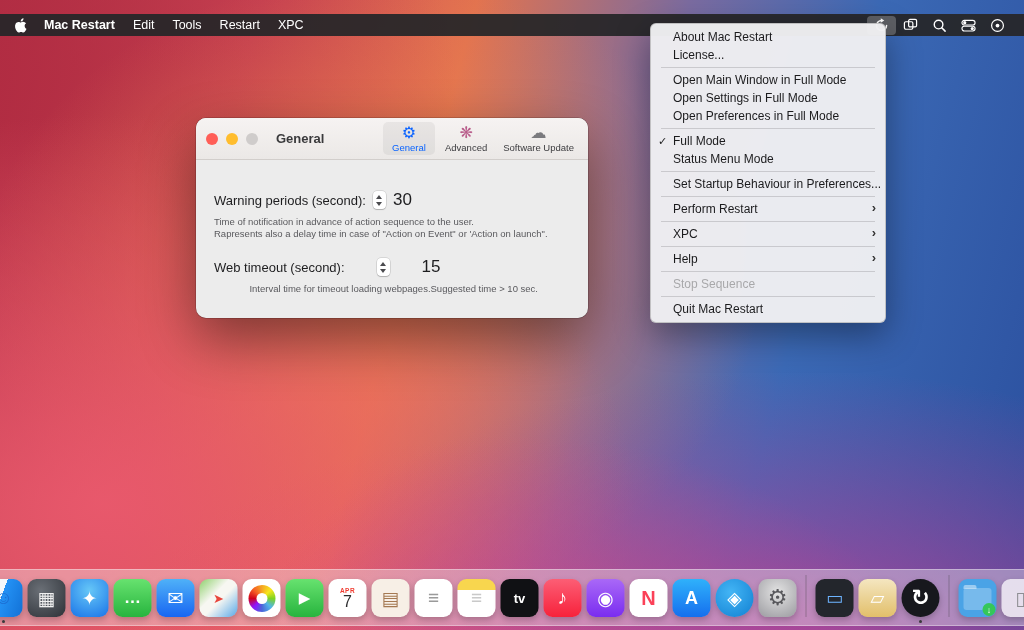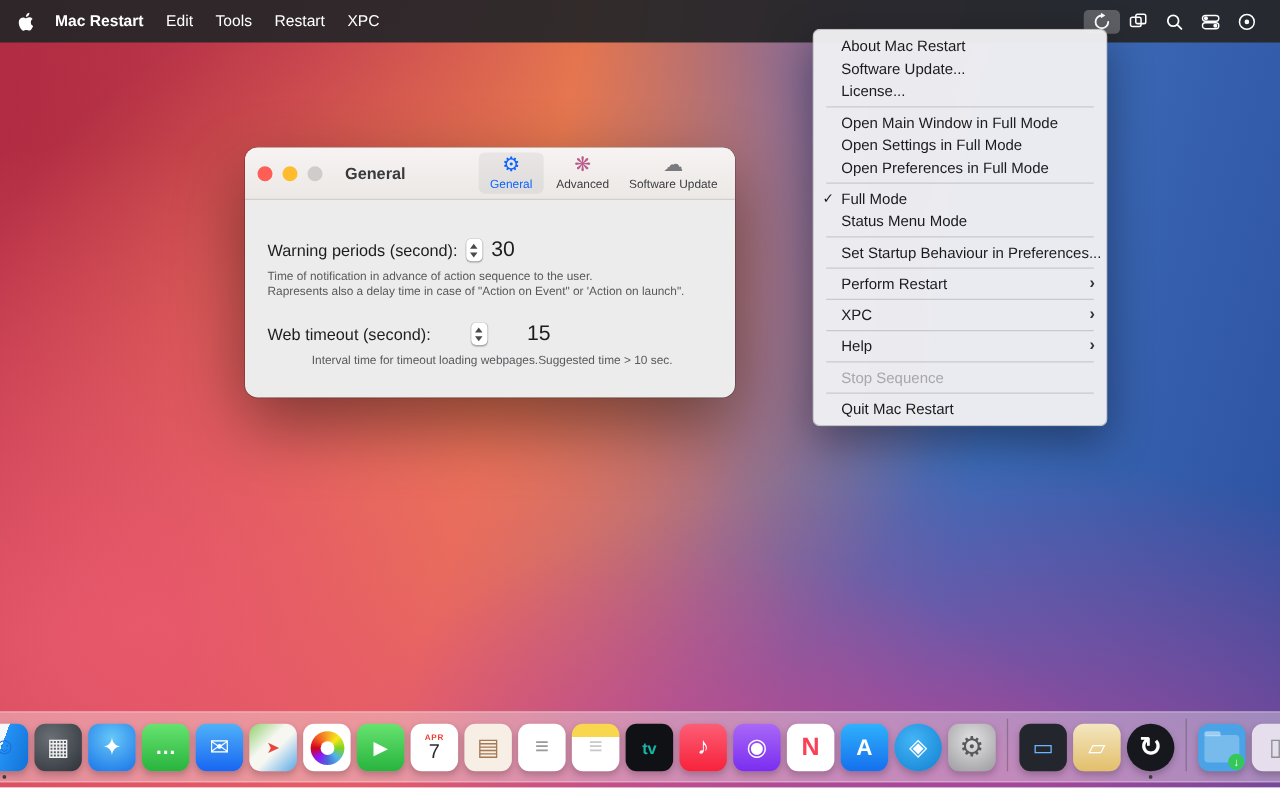--- a/index.html
+++ b/index.html
@@ -11,21 +11,21 @@
       radial-gradient(900px 500px at 78% 108%, rgba(186,64,150,0.95), rgba(186,64,150,0) 62%),
       radial-gradient(700px 450px at 50% 112%, rgba(233,78,120,0.85), rgba(233,78,120,0) 60%),
       radial-gradient(820px 600px at 10% 80%, rgba(235,90,110,0.9), rgba(235,90,110,0) 65%),
       radial-gradient(650px 520px at 36% 46%, rgba(238,130,80,0.8), rgba(238,130,80,0) 60%),
       radial-gradient(900px 700px at -8% 15%, rgba(176,42,64,0.95), rgba(176,42,64,0) 60%),
       linear-gradient(105deg, #b5344a 0%, #cf4a57 22%, #e2734f 40%, #7a6ba0 58%, #3b69b5 74%, #2b4f9e 100%);
   }
 
   
   .menubar {
-    position:absolute; top:0; left:0; right:0; height:34px;
+    position:absolute; top:14px; left:0; right:0; height:22px;
     background:rgba(38,38,40,0.94); color:#fff;
     display:flex; align-items:center; justify-content:space-between;
     padding:0 12px; font-size:12.5px; z-index:50;
   }
   .mb-left, .mb-right { display:flex; align-items:center; }
   .mb-item { padding:0 9px; white-space:nowrap; cursor:default; }
   .mb-item.bold { font-weight:bold; }
   .apple { display:flex; align-items:center; padding:0 8px 0 2px; }
   .apple svg { display:block; }
   .status-icon { display:flex; align-items:center; justify-content:center; padding:2px 7px; border-radius:4px; }
@@ -163,21 +163,20 @@
           <svg width="15" height="15" viewBox="0 0 16 16">
             <circle cx="8" cy="8" r="6.3" fill="none" stroke="#fff" stroke-width="1.3"></circle>
             <circle cx="8" cy="8" r="2" fill="#fff"></circle>
           </svg>
         </span>
       </div>
   </div>
 
   <div class="ctx-menu" id="status-menu">
       <div class="menu-item"><span>About Mac Restart</span></div>
-      <div class="menu-item"><span>Software Update...</span></div>
       <div class="menu-item"><span>License...</span></div>
       <div class="menu-sep"></div>
       <div class="menu-item"><span>Open Main Window in Full Mode</span></div>
       <div class="menu-item"><span>Open Settings in Full Mode</span></div>
       <div class="menu-item"><span>Open Preferences in Full Mode</span></div>
       <div class="menu-sep"></div>
       <div class="menu-item"><span class="check">✓</span><span>Full Mode</span></div>
       <div class="menu-item"><span>Status Menu Mode</span></div>
       <div class="menu-sep"></div>
       <div class="menu-item"><span>Set  Startup Behaviour in Preferences...</span></div>
@@ -309,21 +308,21 @@
           <span style="color: rgb(154, 154, 154);">≡</span>
         </div>
       </div>
       <div class="dock-item">
         <div class="dock-icon" style="background: linear-gradient(rgb(248, 214, 78) 0%, rgb(248, 214, 78) 28%, rgb(255, 255, 255) 28%);">
           <span style="color: rgb(201, 201, 201);">≡</span>
         </div>
       </div>
       <div class="dock-item">
         <div class="dock-icon" style="background: rgb(16, 17, 20);">
-          <span style="color: #14b8a6; font-size: 13px; font-weight: bold;">tv</span>
+          <span style="color: #ffffff; font-size: 13px; font-weight: bold;">tv</span>
         </div>
       </div>
       <div class="dock-item">
         <div class="dock-icon" style="background: linear-gradient(rgb(252, 94, 117), rgb(247, 34, 59));">
           <span style="color: rgb(255, 255, 255);">♪</span>
         </div>
       </div>
       <div class="dock-item">
         <div class="dock-icon" style="background: linear-gradient(rgb(169, 104, 247), rgb(122, 45, 240));">
           <span style="color: rgb(255, 255, 255);">◉</span>

